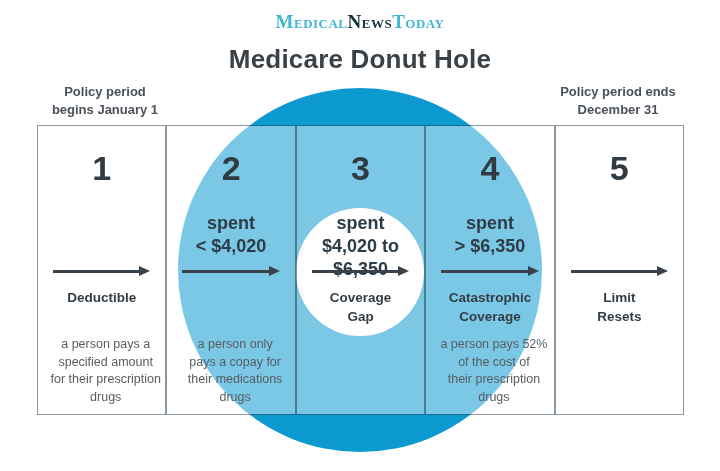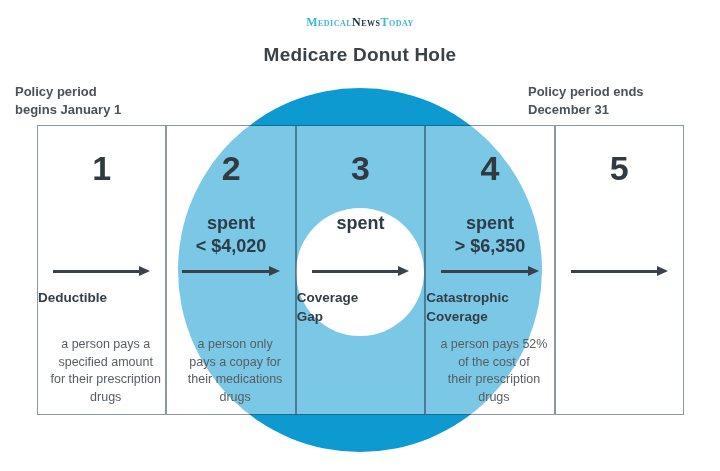--- a/index.html
+++ b/index.html
@@ -4,30 +4,30 @@
 <style>
   html,body{margin:0;padding:0;background:#ffffff;}
   .page{
     position:relative;width:720px;height:471px;background:#ffffff;
     font-family:"Liberation Sans",sans-serif;overflow:hidden;
   }
   
   .logo{
     position:absolute;top:11px;left:0;width:100%;text-align:center;
     font-family:"Liberation Serif",serif;font-variant:small-caps;
-    font-size:12px;letter-spacing:.5px;line-height:22px;
+    font-size:19px;letter-spacing:.5px;line-height:22px;
   }
   .logo .teal{color:#3eb7d0;font-weight:600;}
   .logo .navy{color:#16323e;font-weight:700;}
   .title{
     position:absolute;top:44px;left:0;width:100%;text-align:center;
-    font-size:19px;font-weight:bold;color:#3b4247;letter-spacing:.2px;
+    font-size:26px;font-weight:bold;color:#3b4247;letter-spacing:.2px;
   }
   .policy{
-    position:absolute;top:83px;width:180px;
+    position:absolute;top:83px;width:180px;text-align:center;
     font-size:13px;font-weight:bold;color:#4a5158;line-height:18px;
     white-space:pre-line;
   }
   .policy.left{left:15px;}
   .policy.right{left:528px;}
   
   .donut{
     position:absolute;left:178px;top:88px;width:364px;height:364px;
     border-radius:50%;background:#0d9ad1;z-index:1;
   }
@@ -55,21 +55,21 @@
     font-size:18px;font-weight:bold;color:#2d3c46;line-height:23px;
   }
   .arrow{position:absolute;top:138px;left:15px;right:15px;height:14px;}
   .arrow .shaft{position:absolute;top:6px;left:0;right:9px;height:2.5px;background:#39414a;}
   .arrow .head{
     position:absolute;top:1.5px;right:0;width:0;height:0;
     border-left:11px solid #39414a;border-top:5.5px solid transparent;
     border-bottom:5.5px solid transparent;
   }
   .label{
-    position:absolute;top:162px;left:0;width:100%;
+    position:absolute;top:162px;left:0;width:100%;text-align:center;
     font-size:13.5px;font-weight:bold;color:#343d46;line-height:19px;
     white-space:pre-line;
   }
   .desc{
     position:absolute;top:210px;left:12px;right:4px;text-align:center;
     font-size:12.5px;color:#585d62;line-height:17.5px;white-space:pre-line;
   }
 </style>
 </head>
 <body>
@@ -113,21 +113,21 @@
           <div class="head"></div>
         </div>
       <div class="desc">a person only
 pays a copay for
 their medications
 drugs</div>
     </div>
 
     <div class="col">
       <div class="num">3</div>
-      <div class="spent"><span>spent</span><br></div>
+      <div class="spent"><span>spent</span><br><span>$4,020 to $6,350</span></div>
       <div class="arrow">
           <div class="shaft"></div>
           <div class="head"></div>
         </div>
       <div class="label">Coverage
 Gap</div>
     </div>
 
     <div class="col">
       <div class="num">4</div>
@@ -143,16 +143,18 @@
 their prescription
 drugs</div>
     </div>
 
     <div class="col">
       <div class="num">5</div>
       <div class="arrow">
           <div class="shaft"></div>
           <div class="head"></div>
         </div>
+      <div class="label">Limit
+Resets</div>
     </div>
 
   </div>
 </div>
 
 </body></html>

